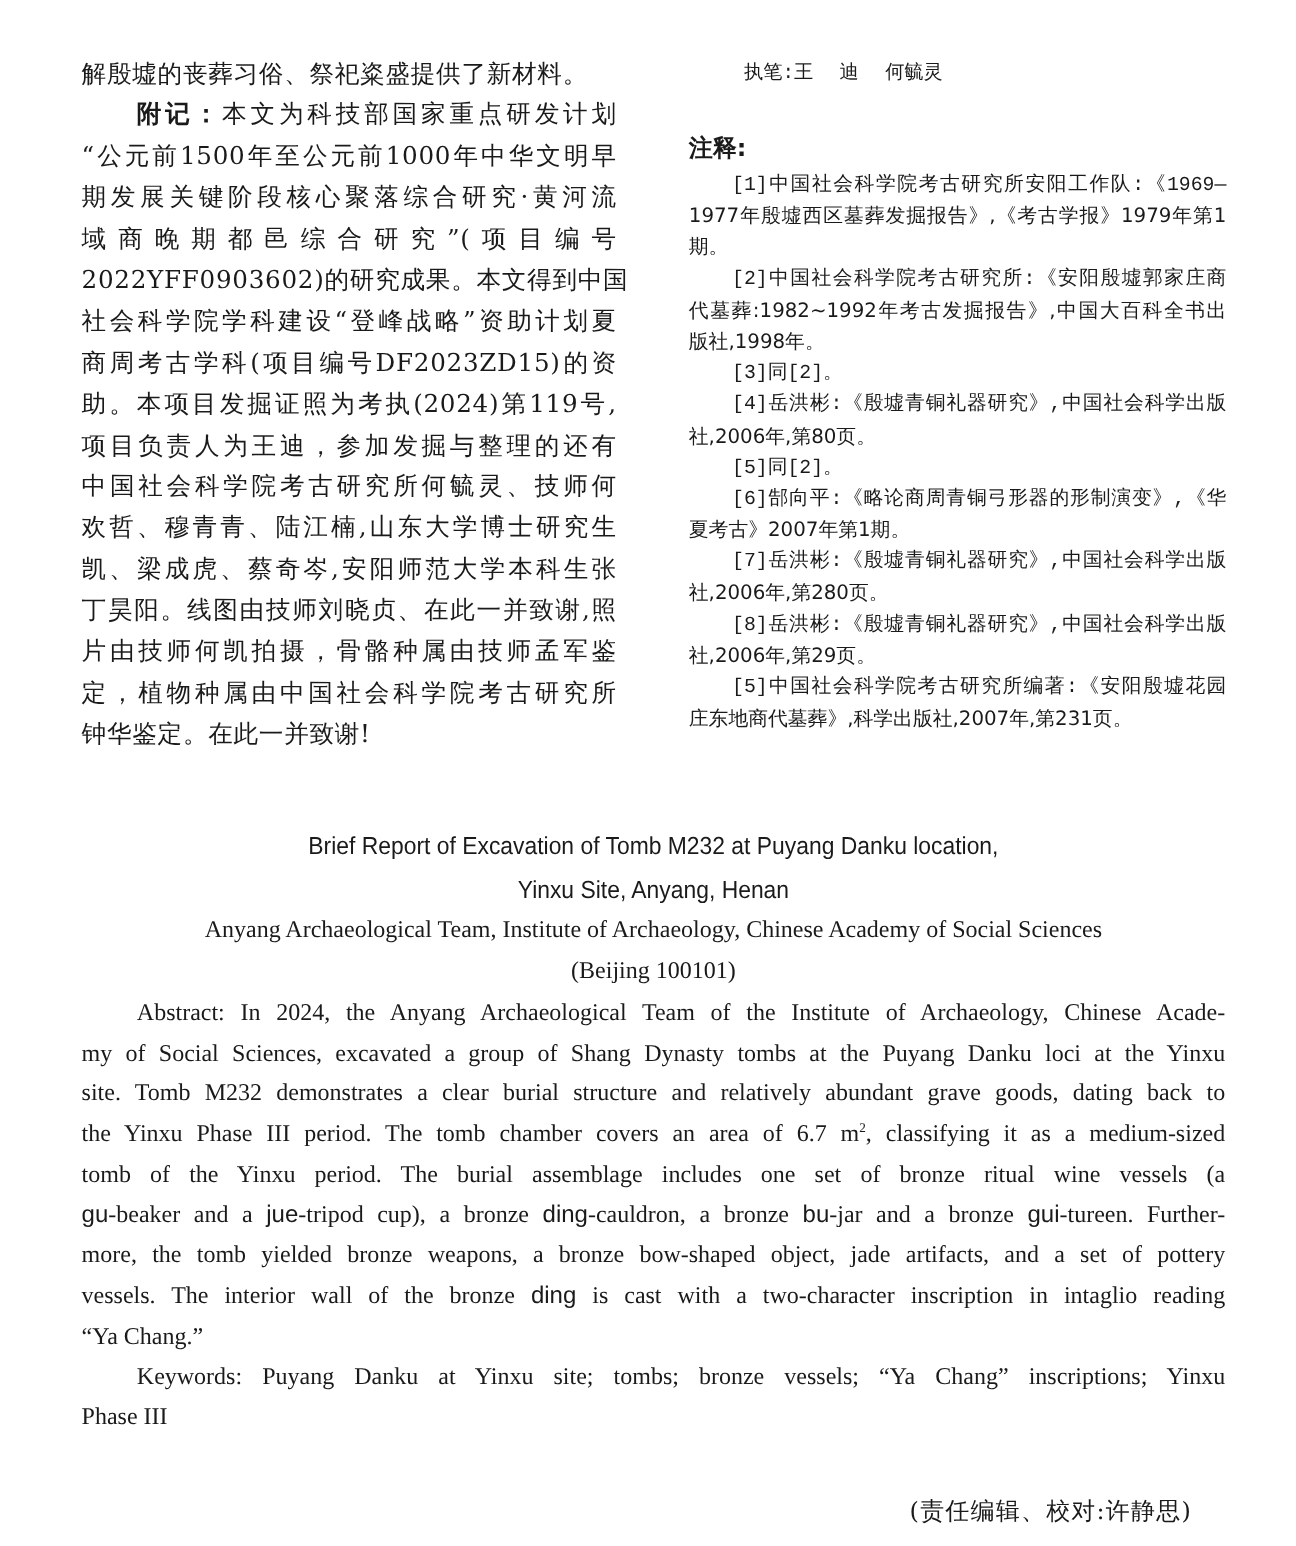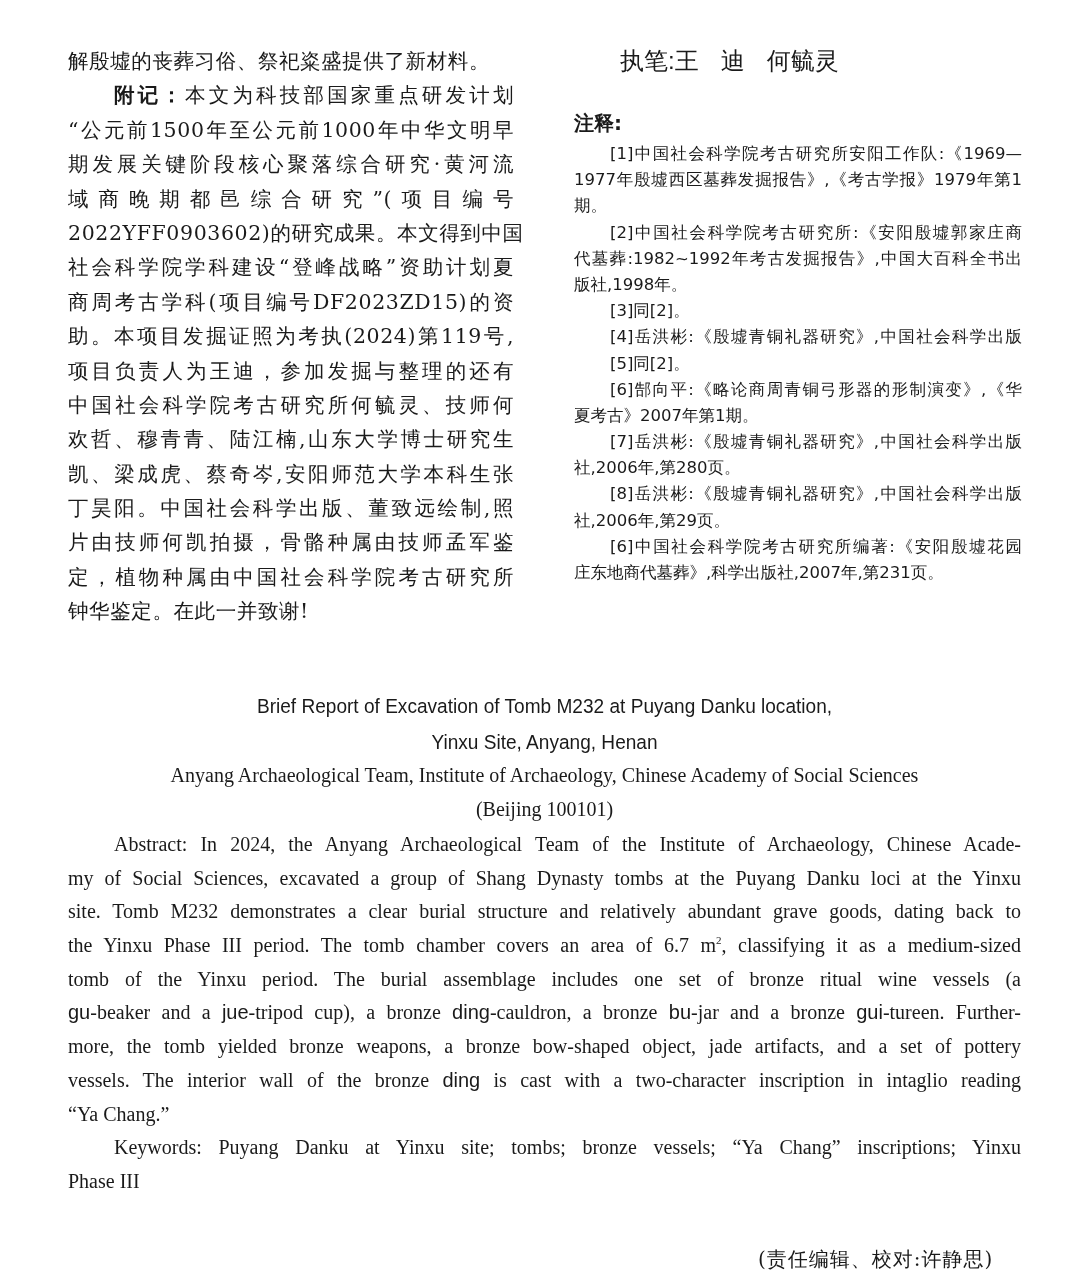--- a/index.html
+++ b/index.html
@@ -4,26 +4,26 @@
 <style>
   html, body { margin: 0; padding: 0; background: #ffffff; }
   body { width: 1080px; height: 1288px; position: relative; overflow: hidden; color: #1a1a1a; }
   .col { position: absolute; }
   .left-col { left: 68px; top: 44px; width: 446px; font-family: "DejaVu Serif", serif; font-size: 20.5px; }
   .left-col .ln { height: 34.4px; line-height: 34.4px; white-space: nowrap; text-align: justify; text-align-last: justify; letter-spacing: 0.6px; }
   .left-col .ln.last { text-align-last: left; }
   .left-col .ln.indent { padding-left: 46px; }
   .bold { font-weight: bold; font-family: "DejaVu Sans", sans-serif; }
   .right-col { left: 574px; top: 44px; width: 448px; font-family: "DejaVu Sans", sans-serif; font-size: 16.5px; }
-  .author-line { height: 34px; line-height: 34px; font-family: Liberation Sans, sans-serif; font-size: 24px; padding-left: 46px; word-spacing: 0; }
+  .author-line { height: 34px; line-height: 34px; font-family: Liberation Mono, monospace; font-size: 16px; padding-left: 46px; word-spacing: 0; }
   .author-line span.gap { display: inline-block; width: 22px; }
   .notes-heading { height: 36px; line-height: 36px; font-weight: bold; font-size: 20px; margin-top: 27px; }
   .note-ln { height: 26.2px; line-height: 26.2px; white-space: nowrap; text-align: justify; text-align-last: justify; }
   .note-ln.last { text-align-last: left; }
-  .note-ln.indent { padding-left: 36px; }
+  .note-ln.indent { padding-left: 36px; font-family: Liberation Mono, monospace; }
   .en { position: absolute; left: 68px; width: 953px; }
   .en-title { top: 688px; font-family: "Liberation Sans", sans-serif; font-size: 20.5px; text-align: center; line-height: 36px; transform: scaleX(0.93); transform-origin: center; }
   .en-affil { top: 758px; font-family: Liberation Serif, serif; font-size: 20px; text-align: center; line-height: 34px; }
   .en-abs { top: 828px; font-family: "Liberation Serif", serif; font-size: 20px; }
   .en-abs .ln { height: 33.7px; line-height: 33.7px; white-space: nowrap; text-align: justify; text-align-last: justify; }
   .en-abs .ln.last { text-align-last: left; }
   .en-abs .ln.indent { padding-left: 46px; }
   .sans-term { font-family: "Liberation Sans", sans-serif; }
   sup { font-size: 11px; line-height: 0; }
   .editor { position: absolute; left: 758px; top: 1246px; font-family: "DejaVu Serif", serif; font-size: 20px; letter-spacing: 1px; }
@@ -38,48 +38,49 @@
   <div class="ln">期发展关键阶段核心聚落综合研究·黄河流</div>
   <div class="ln">域商晚期都邑综合研究”(项目编号</div>
   <div class="ln">2022YFF0903602)的研究成果。本文得到中国</div>
   <div class="ln">社会科学院学科建设“登峰战略”资助计划夏</div>
   <div class="ln">商周考古学科(项目编号DF2023ZD15)的资</div>
   <div class="ln">助。本项目发掘证照为考执(2024)第119号,</div>
   <div class="ln">项目负责人为王迪，参加发掘与整理的还有</div>
   <div class="ln">中国社会科学院考古研究所何毓灵、技师何</div>
   <div class="ln">欢哲、穆青青、陆江楠,山东大学博士研究生</div>
   <div class="ln">凯、梁成虎、蔡奇岑,安阳师范大学本科生张</div>
-  <div class="ln">丁昊阳。中国社会科学出版、董致远绘制,照</div>
+  <div class="ln">丁昊阳。线图由技师刘晓贞、在此一并致谢,照</div>
   <div class="ln">片由技师何凯拍摄，骨骼种属由技师孟军鉴</div>
   <div class="ln">定，植物种属由中国社会科学院考古研究所</div>
   <div class="ln last">钟华鉴定。在此一并致谢!</div>
 </div>
 
 <div class="col right-col">
   <div class="author-line">
     <span>执笔:</span><span>王</span><span class="gap"></span><span>迪</span><span class="gap"></span><span>何毓灵</span>
   </div>
   <div class="notes-heading">注释:</div>
   <div id="notes-list">
       <div class="note-ln indent">[1]中国社会科学院考古研究所安阳工作队:《1969—</div>
       <div class="note-ln">1977年殷墟西区墓葬发掘报告》,《考古学报》1979年第1</div>
       <div class="note-ln last">期。</div>
       <div class="note-ln indent">[2]中国社会科学院考古研究所:《安阳殷墟郭家庄商</div>
       <div class="note-ln">代墓葬:1982~1992年考古发掘报告》,中国大百科全书出</div>
       <div class="note-ln last">版社,1998年。</div>
       <div class="note-ln indent last">[3]同[2]。</div>
       <div class="note-ln indent">[4]岳洪彬:《殷墟青铜礼器研究》,中国社会科学出版</div>
+      <div class="note-ln last">社,2006年,第80页。</div>
       <div class="note-ln indent last">[5]同[2]。</div>
       <div class="note-ln indent">[6]郜向平:《略论商周青铜弓形器的形制演变》,《华</div>
       <div class="note-ln last">夏考古》2007年第1期。</div>
       <div class="note-ln indent">[7]岳洪彬:《殷墟青铜礼器研究》,中国社会科学出版</div>
       <div class="note-ln last">社,2006年,第280页。</div>
       <div class="note-ln indent">[8]岳洪彬:《殷墟青铜礼器研究》,中国社会科学出版</div>
       <div class="note-ln last">社,2006年,第29页。</div>
-      <div class="note-ln indent">[6]中国社会科学院考古研究所编著:《安阳殷墟花园</div>
+      <div class="note-ln indent">[5]中国社会科学院考古研究所编著:《安阳殷墟花园</div>
       <div class="note-ln last">庄东地商代墓葬》,科学出版社,2007年,第231页。</div>
     </div>
 </div>
 
 <div class="en en-title">
   <div>Brief Report of Excavation of Tomb M232 at Puyang Danku location,</div>
   <div>Yinxu Site, Anyang, Henan</div>
 </div>
 
 <div class="en en-affil">

